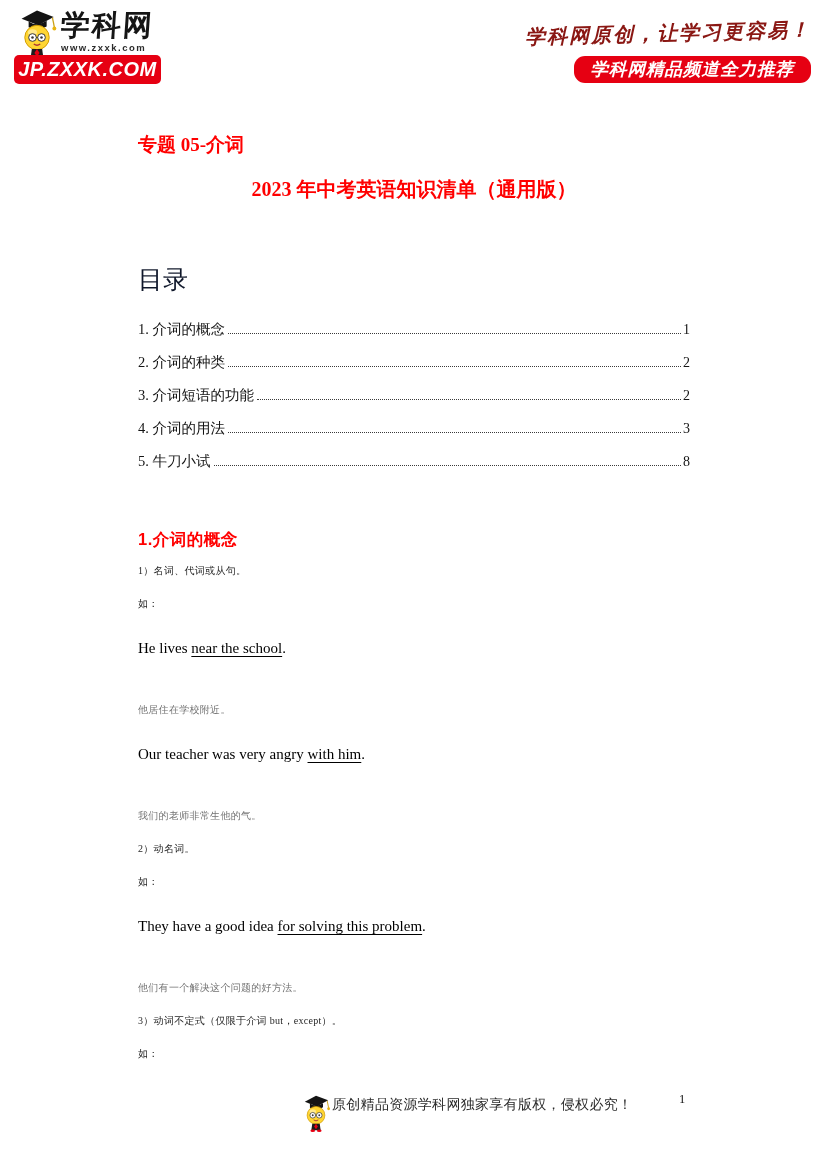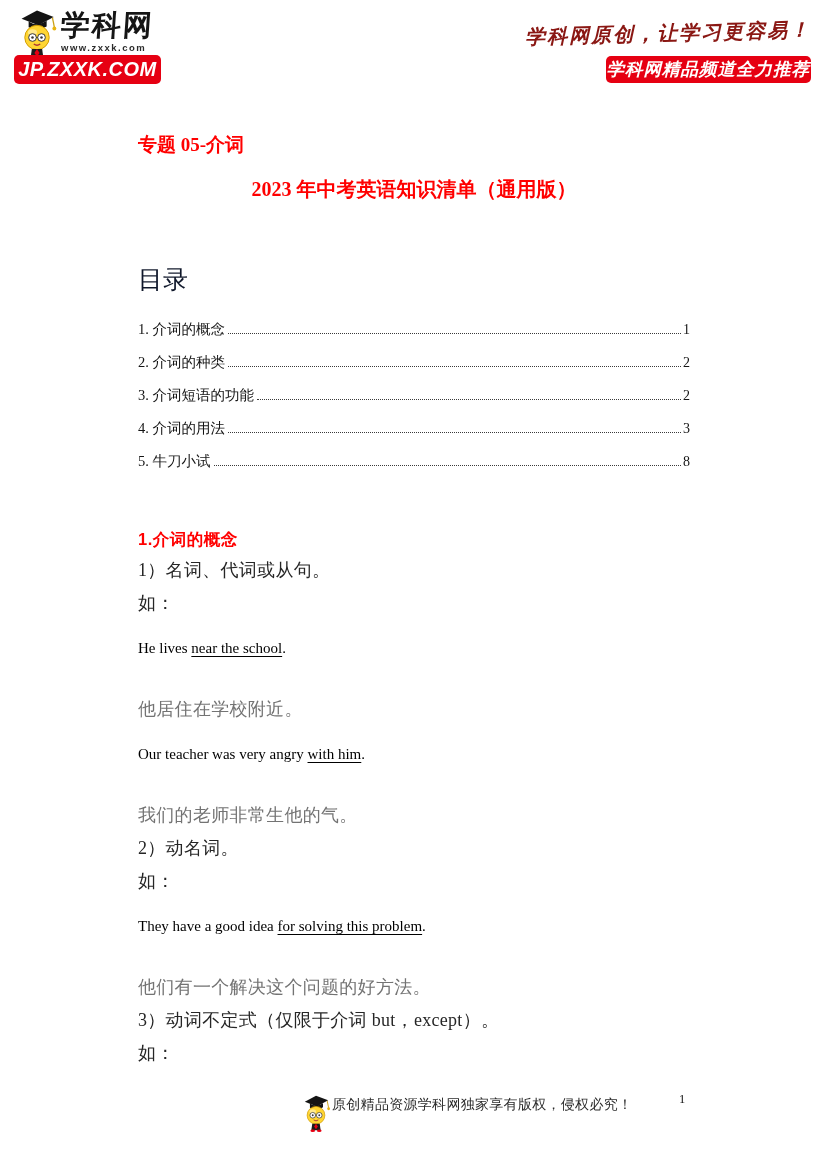--- a/index.html
+++ b/index.html
@@ -31,21 +31,21 @@
   .slogan {
     position:absolute; top:20px; right:16px; color:#8a1713;
     font-weight:bold; font-style:italic; font-size:20px; letter-spacing:2px;
     transform:rotate(-1.5deg);
     font-family:"Liberation Serif","DejaVu Serif",serif;
   }
   .banner {
     position:absolute; top:56px; right:16px; background:#e60012; color:#fff;
     font-family:"Liberation Sans","DejaVu Sans",sans-serif;
     font-weight:bold; font-style:italic; font-size:17.5px; line-height:24px;
-    padding:1px 1px 2px; border-radius:5px; letter-spacing:1px;
+    padding:1px 17px 2px; border-radius:11px; letter-spacing:1px;
   }
   
   .content { position:absolute; left:138px; top:130px; width:552px; }
   .doc-title {
     text-align:left; color:#ff0000; font-weight:bold; font-size:19px; line-height:30px;
   }
   .doc-subtitle {
     text-align:center; color:#ff0000; font-weight:bold; font-size:20px; line-height:30px;
     margin-top:14px;
   }
@@ -58,21 +58,21 @@
   .toc-dots { flex:1; border-bottom:1.6px dotted #3a3a3a; margin:0 2px 5px 3px; }
   .toc-page { font-size:14px; }
   .sec-heading {
     margin-top:46px; color:#ff0000; font-weight:bold; font-size:16.5px; line-height:30px;
     font-family:"Liberation Sans","DejaVu Sans",sans-serif; letter-spacing:.5px;
   }
   .para {
     margin-top:6px; font-size:14.5px; line-height:33px; text-align:justify;
     color:#262626; letter-spacing:.3px;
   }
-  .line { height:33px; line-height:33px; font-size:18px; color:#262626; letter-spacing:.3px; }
+  .line { height:33px; line-height:33px; font-size:10px; color:#262626; letter-spacing:.3px; }
   .line.en { color:#000; font-size:15px; letter-spacing:0;margin-top:12px; }
   .line.trans { color:#737373;margin-top:28px; }
   .u { text-decoration:underline; text-underline-offset:3px; }
   
   .mascot-small { position:absolute; left:302px; top:1092px; width:28px; height:40px; }
   .footer-text {
     position:absolute; left:332px; top:1096px; font-size:14px; color:#2b2b2b; letter-spacing:.3px;
   }
   .page-num { position:absolute; left:679px; top:1092px; font-size:12.5px; color:#111; }
 </style>

